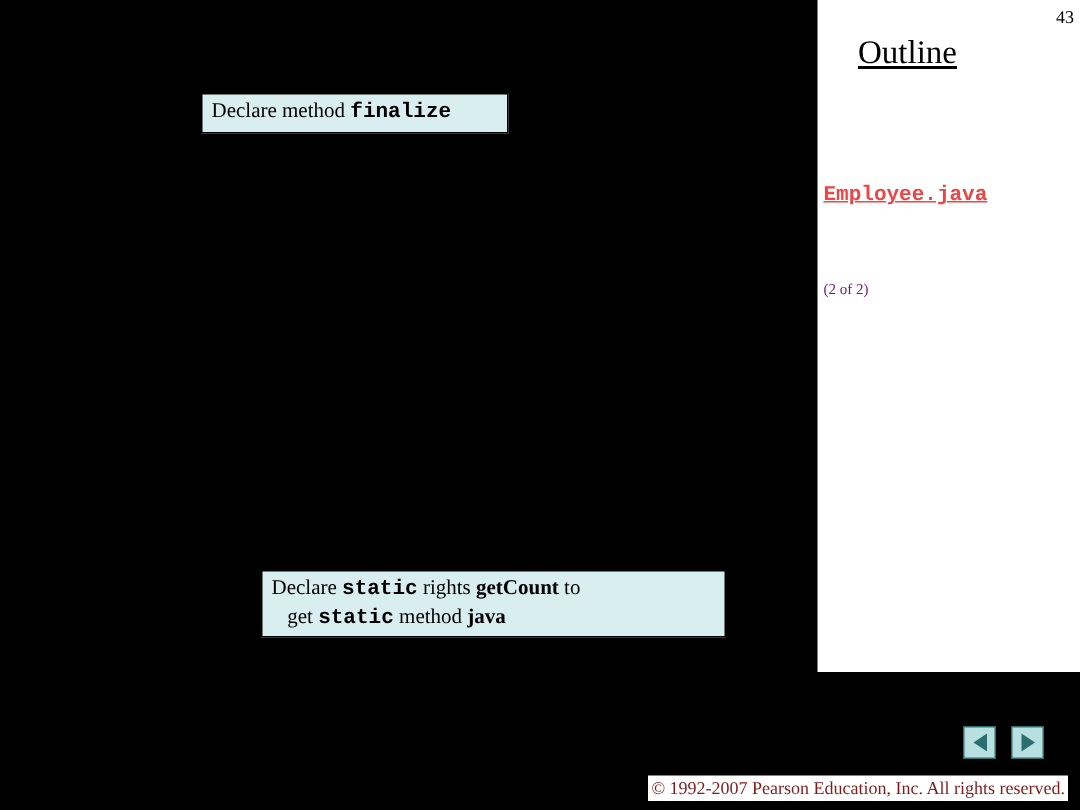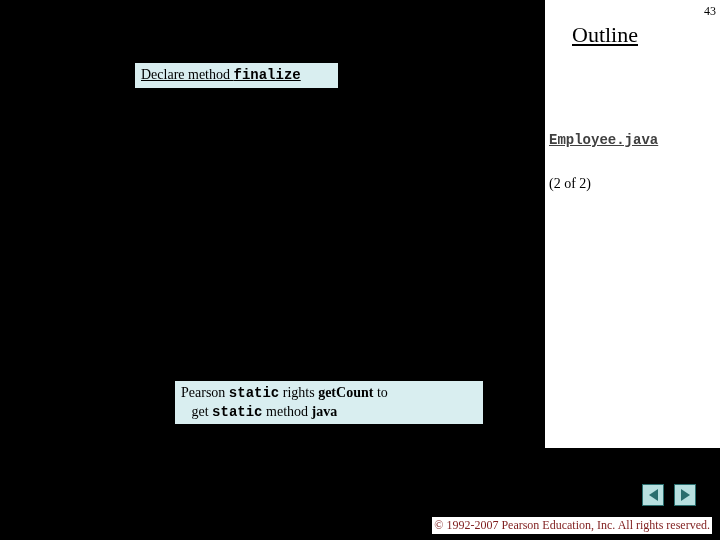--- a/index.html
+++ b/index.html
@@ -32,45 +32,43 @@
     text-decoration: underline;
     color: #000;
   }
   .filename {
     position: absolute;
     top: 122px;
     left: 4px;
     font-family: "Courier New", monospace;
     font-weight: bold;
     font-size: 14px;
-    color: #404040;
+    color: #ef4444;
     text-decoration: underline;
-    margin-top: 10px;
   }
   .page-of {
     position: absolute;
-    top: 176px;
+    top: 188px;
     left: 4px;
-    font-size: 14px;
-    color: #000000;
+    font-size: 10px;
+    color: #701a75;
   }
   .callout {
     position: absolute;
     background: #d9eef0;
     border: 1px solid #000;
     padding: 3px 6px;
     font-size: 14px;
     color: #000;
     line-height: 1.25;
   }
   .callout-1 {
     top: 62px;
     left: 134px;
     width: 205px;
-    text-decoration: underline;
   }
   .callout-2 {
     top: 380px;
     left: 174px;
     width: 310px;
   }
   .mono { font-family: "Courier New", monospace; font-weight: bold; }
   .bold { font-weight: bold; }
   .arrow-line {
     position: absolute;
@@ -136,21 +134,21 @@
   <div class="page-of">(2 of  2)</div>
 </div>
 
 <div class="callout callout-1">
   <span>Declare method </span><span class="mono">finalize</span>
 </div>
 <div class="arrow-line arrow1-line"></div>
 <div class="arrow-head arrow1-head"></div>
 
 <div class="callout callout-2">
-  <span>Pearson </span><span class="mono">static</span><span> rights </span><span class="bold">getCount</span><span> to</span><br>
+  <span>Declare </span><span class="mono">static</span><span> rights </span><span class="bold">getCount</span><span> to</span><br>
   &nbsp;&nbsp;&nbsp;<span>get </span><span class="mono">static</span><span> method </span><span class="bold">java</span>
 </div>
 <div class="arrow-line arrow2-line"></div>
 <div class="arrow-head arrow2-head"></div>
 
 <div class="nav-buttons">
   <div class="nav-btn" title="prev">
     <div class="tri-left"></div>
   </div>
   <div class="nav-btn" title="next">

